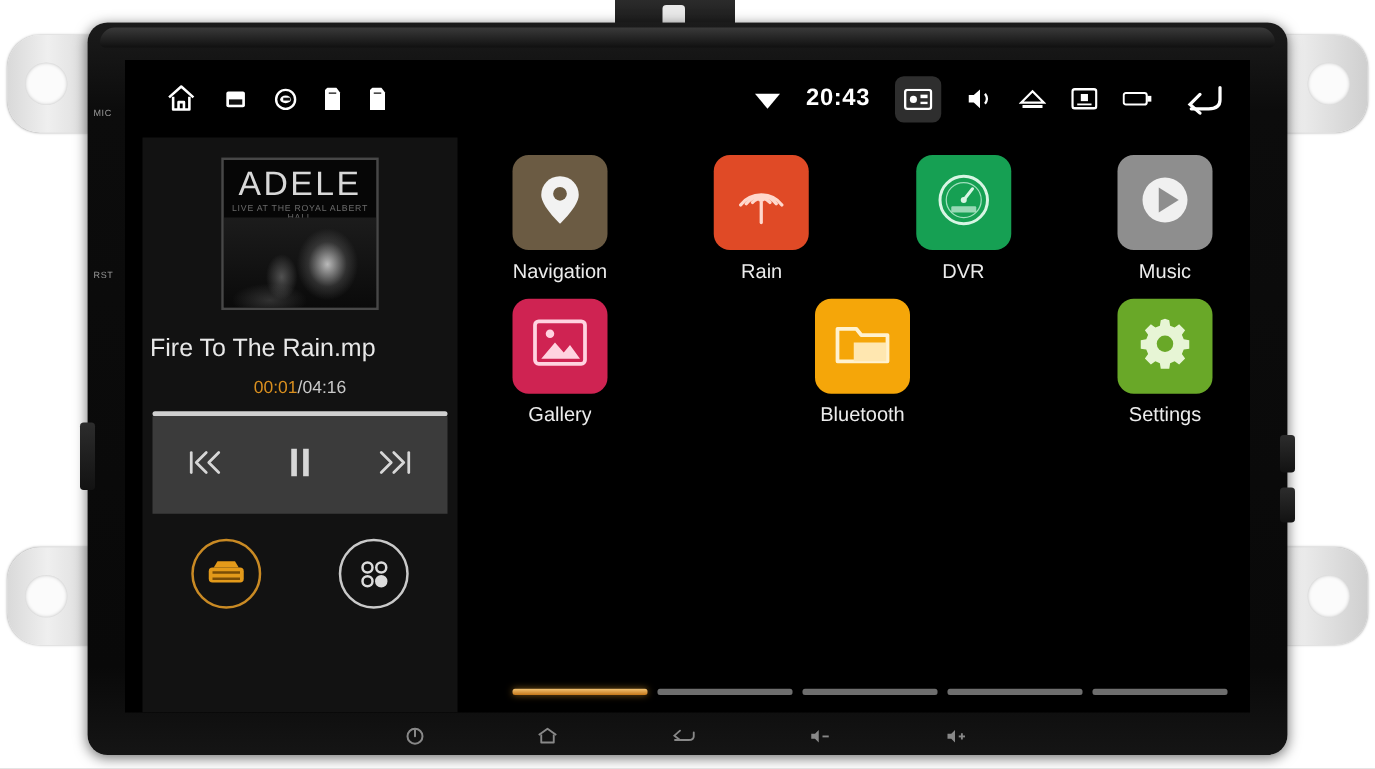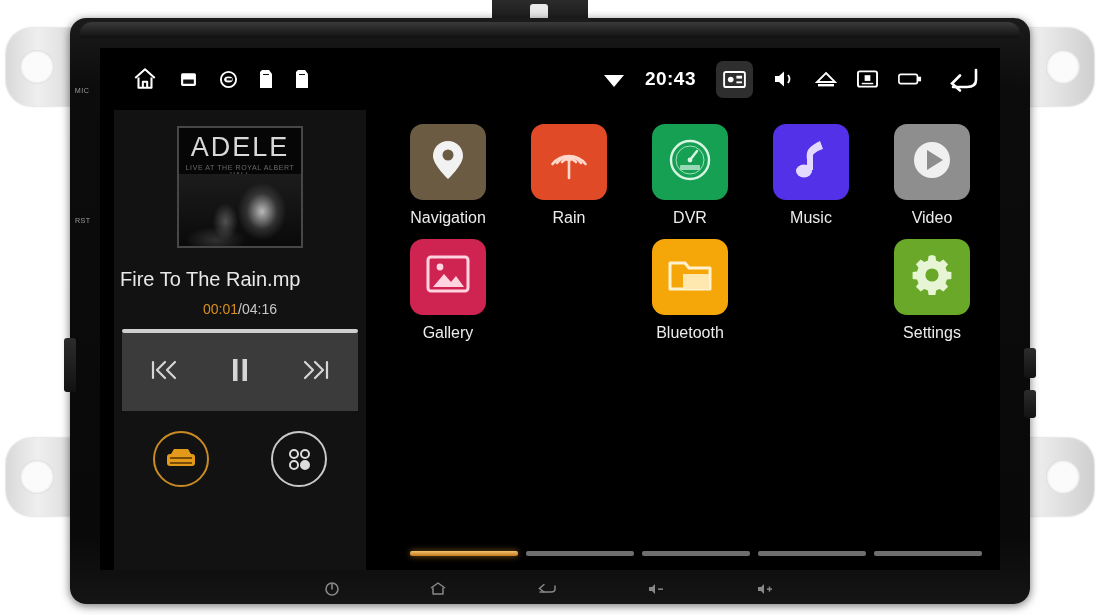--- a/index.html
+++ b/index.html
@@ -489,42 +489,31 @@
                     <circle cx="24" cy="24" r="14" fill="none" stroke="#9fe0bd" stroke-width="1"></circle>
                     <path d="M24 24 L31 15" stroke="#d8f5e4" stroke-width="2.4" stroke-linecap="round"></path>
                     <circle cx="24" cy="24" r="2.4" fill="#d8f5e4"></circle>
                     <rect x="14" y="29" width="20" height="5" rx="1" fill="#c4ecd6" opacity=".75"></rect>
                   </svg>
                 </span>
               </div>
               <div class="app-label">DVR</div>
             </div>
 
-            <div class="app-cell">
-              <div class="app-tile" style="background:#5331e8">
-                <span>
-                  <svg width="42" height="46" viewBox="0 0 42 46">
-                    <path d="M30 4 C30 4 21 8 18 13 C16 17 17 22 17 22 L17 33 L23 33 L23 18 C26 14 33 12 33 12 Z" fill="#e2dbff"></path>
-                    <ellipse cx="14" cy="34" rx="8" ry="6.5" fill="#e2dbff"></ellipse>
-                  </svg>
-                </span>
-              </div>
-              <div class="app-label">Music</div>
-            </div>
 
             <div class="app-cell">
               <div class="app-tile" style="background:#8e8e8e">
                 <span>
                   <svg width="46" height="46" viewBox="0 0 46 46">
                       <circle cx="23" cy="23" r="18" fill="#f0f0f0"></circle>
                       <path d="M18 13 L34 23 L18 33 Z" fill="#8e8e8e"></path>
                     </svg>
                 </span>
               </div>
-              <div class="app-label">Video</div>
+              <div class="app-label">Music</div>
             </div>
           </div>
 
           <div class="app-row">
 
 
             <div class="app-cell">
               <div class="app-tile" style="background:#cf2352">
                 <span>
                   <svg width="48" height="42" viewBox="0 0 48 42">

